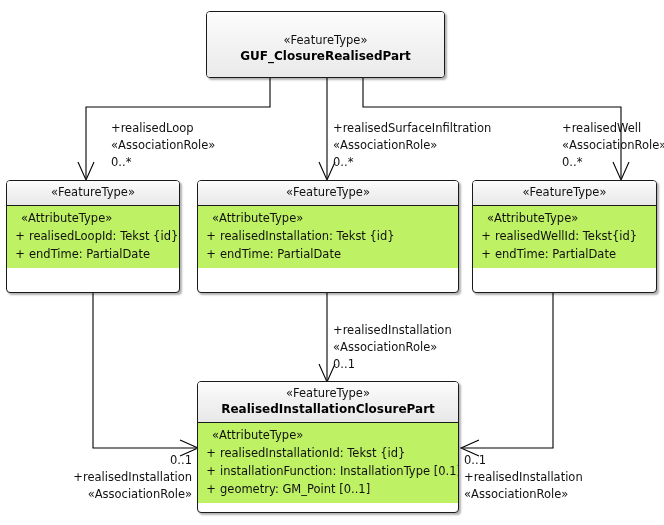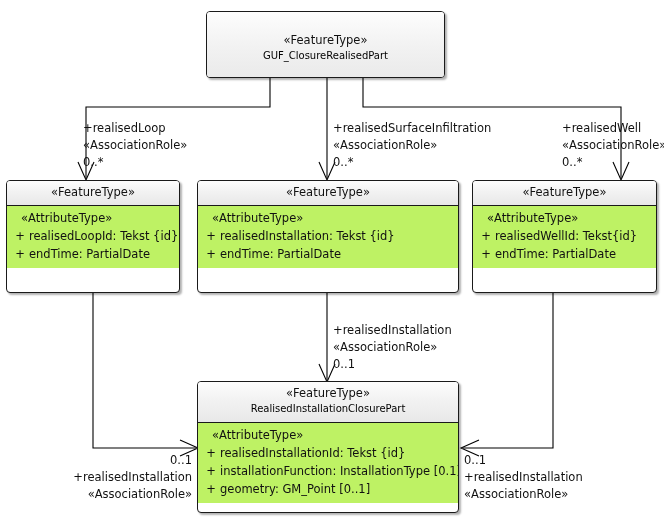--- a/index.html
+++ b/index.html
@@ -48,22 +48,22 @@
   .uml-class.no-compartment .uml-head {
     border-bottom: none;
   }
   .stereotype {
     font-size: 11.5px;
     color: #111111;
     line-height: 15px;
     white-space: nowrap;
   }
   .classname {
-    font-size: 10px;
-    font-weight: normal;
+    font-size: 12px;
+    font-weight: bold;
     color: #000000;
     line-height: 16px;
     white-space: nowrap;
   }
   .uml-body {
     background: #bef264;
     padding: 4px 4px 5px 4px;
   }
   .attr-stereotype {
     font-size: 11.5px;
@@ -198,21 +198,21 @@
         <span class="attr-vis">+</span>
         <span class="attr-text">installationFunction: InstallationType [0.1]</span>
       </div>
       <div class="attr-row">
         <span class="attr-vis">+</span>
         <span class="attr-text">geometry: GM_Point [0..1]</span>
       </div>
     </div>
   </div>
 
-  <div class="role-label" style="left:83px; top:120px;">
+  <div class="role-label" style="left:111px; top:120px;">
     <span class="rl-line">+realisedLoop</span>
     <span class="rl-line">«AssociationRole»</span>
     <span class="rl-line">0..*</span>
   </div>
 
   <div class="role-label" style="left:333px; top:120px;">
     <span class="rl-line">+realisedSurfaceInfiltration</span>
     <span class="rl-line">«AssociationRole»</span>
     <span class="rl-line">0..*</span>
   </div>

